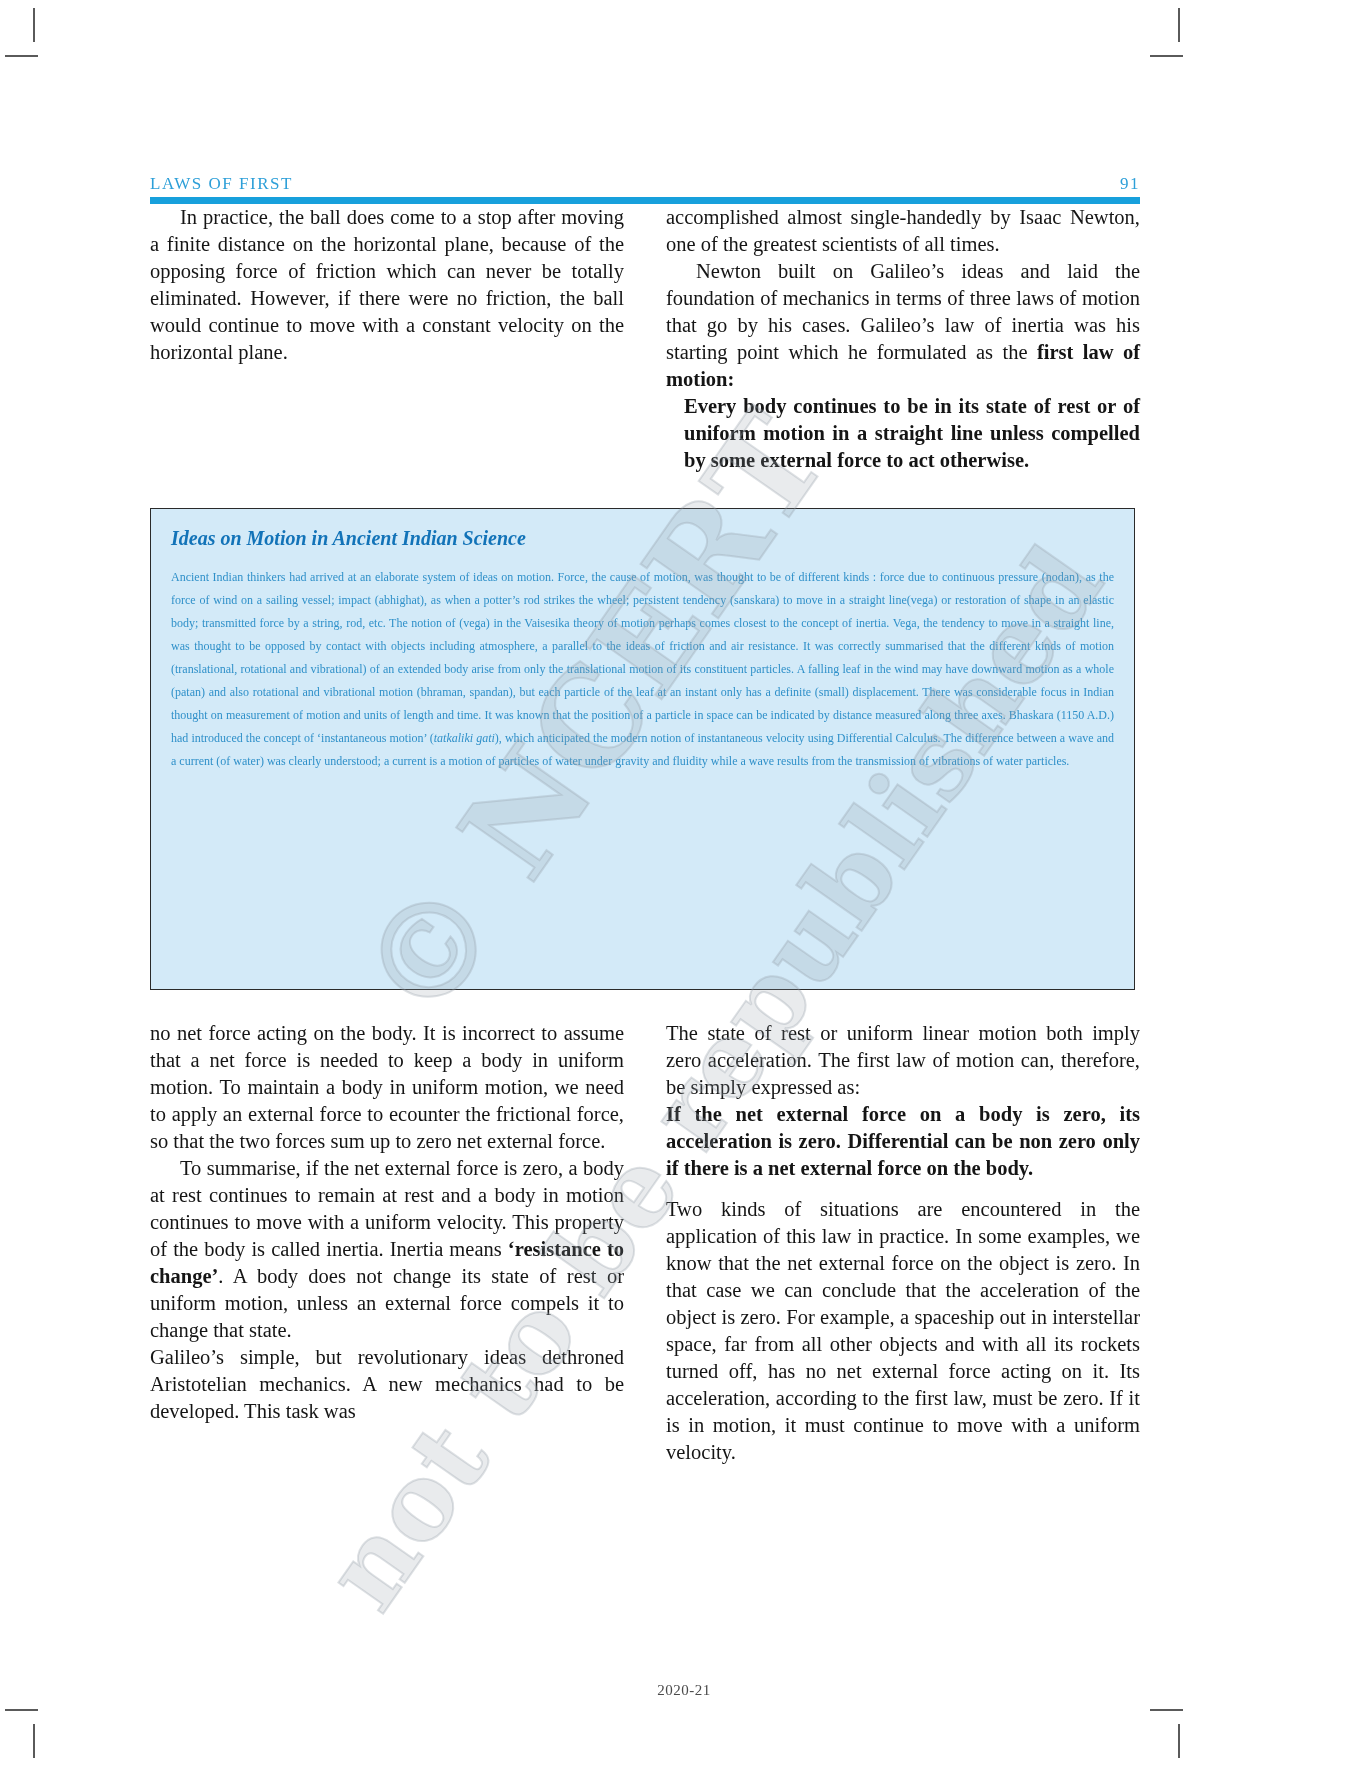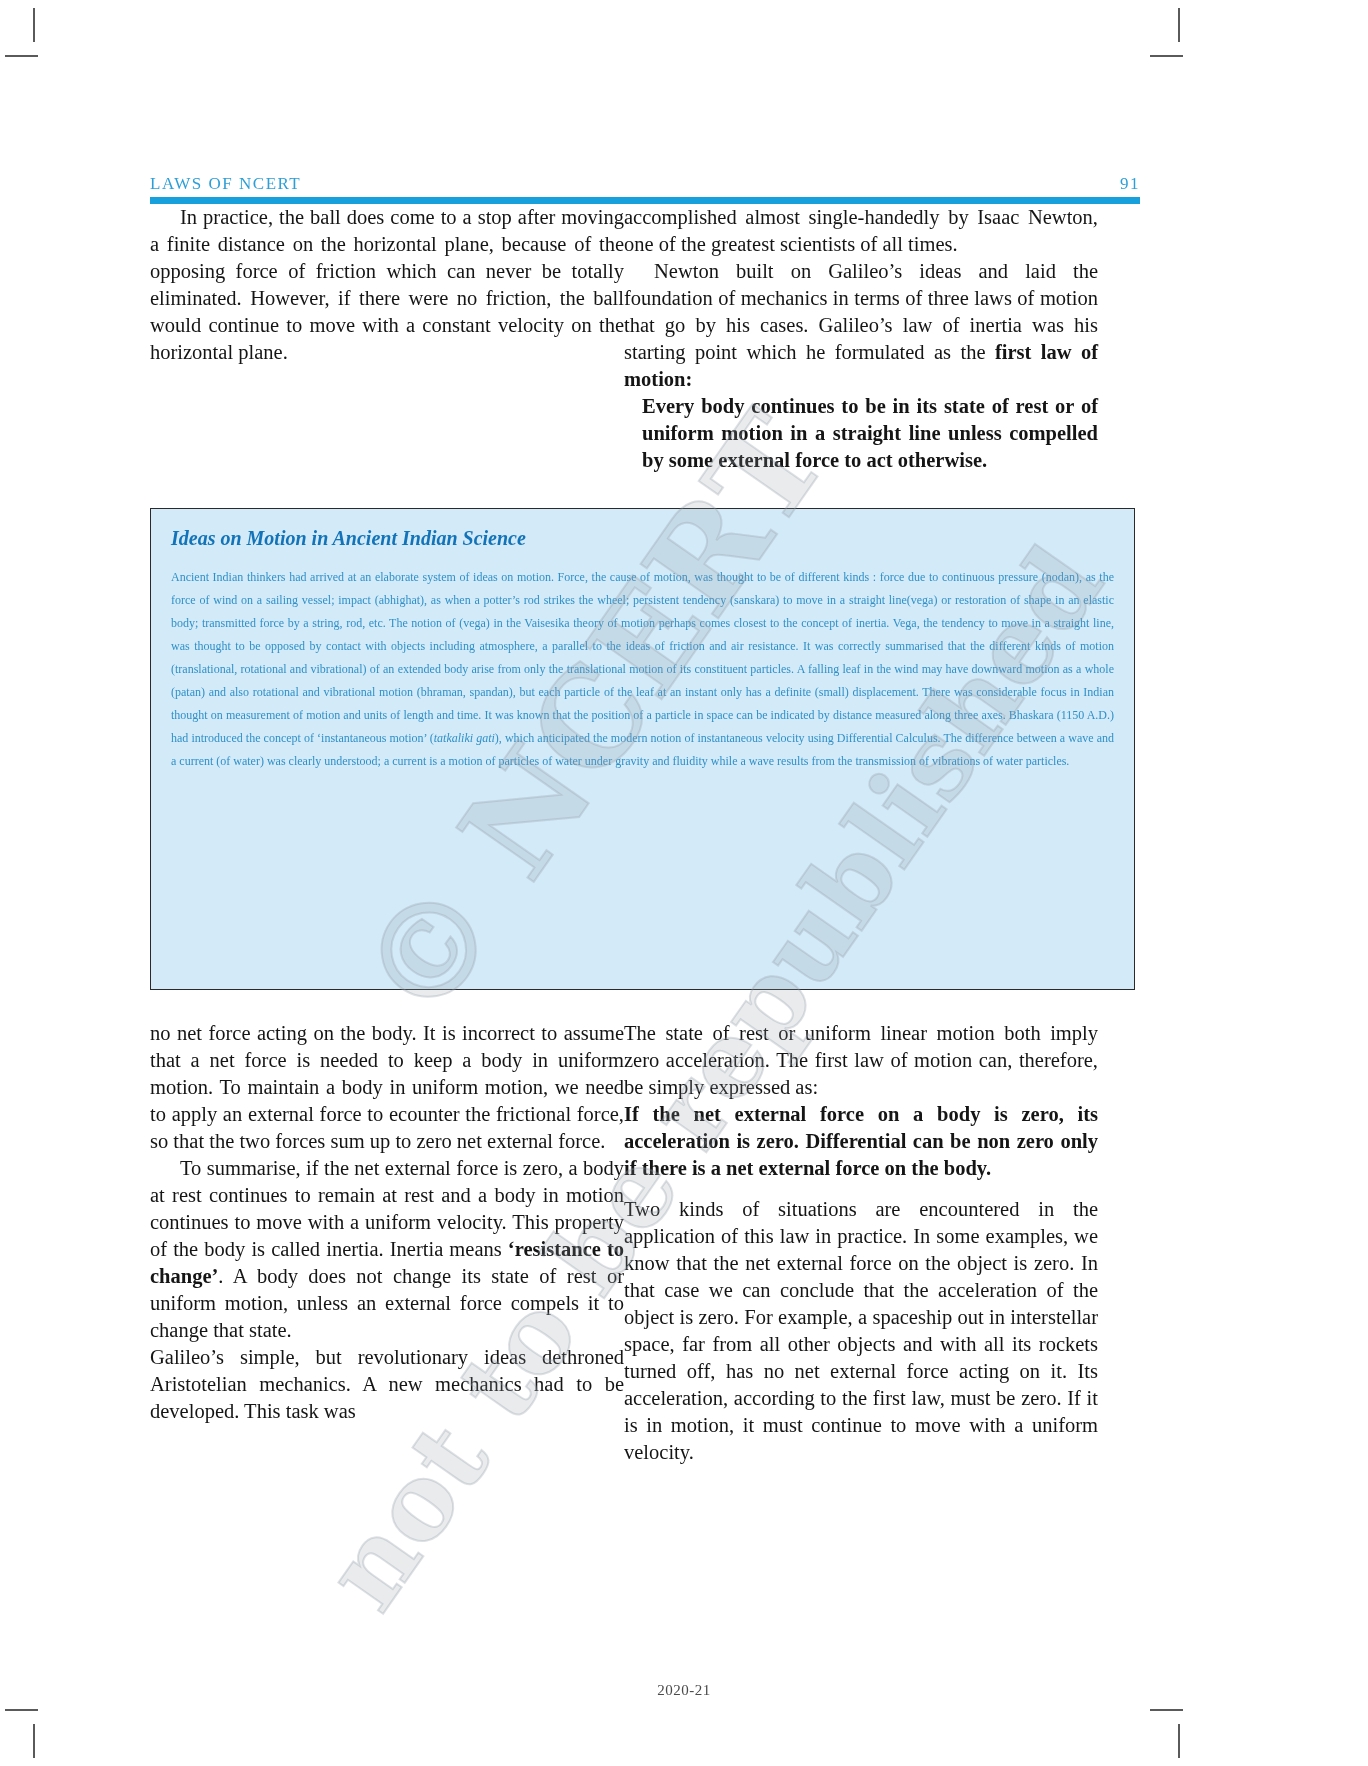--- a/index.html
+++ b/index.html
@@ -9,21 +9,21 @@
   
   .crop{position:absolute;background:#5a5a5a;}
 
   
   .header{position:absolute;left:150px;top:174px;width:990px;}
   .header-row{display:flex;justify-content:space-between;align-items:flex-end;
               font-size:17px;letter-spacing:1.5px;color:#2d9fd8;}
   .header-rule{height:7px;background:#17a0dc;margin-top:3px;}
 
   
-  .cols{position:absolute;left:150px;width:990px;display:flex;}
+  .cols{position:absolute;left:150px;width:990px;display:flex;gap:42px;}
   .cols-top{top:204px;}
   .cols-bottom{top:1020px;}
   .col{width:474px;font-size:20.5px;line-height:27px;text-align:justify;}
   .col p{margin:0;}
   p.indent{text-indent:30px;}
   .bold{font-weight:bold;}
   .law-statement{font-weight:bold;padding-left:18px;margin-top:2px;}
   .bold-para{font-weight:bold;margin-top:2px;}
   .gap-top{margin-top:14px !important;}
 
@@ -64,21 +64,21 @@
   <div class="crop" style="left:5px;top:55px;width:33px;height:2px;"></div>
   <div class="crop" style="left:1178px;top:8px;width:2px;height:34px;"></div>
   <div class="crop" style="left:1150px;top:55px;width:33px;height:2px;"></div>
   <div class="crop" style="left:33px;top:1724px;width:2px;height:34px;"></div>
   <div class="crop" style="left:5px;top:1709px;width:33px;height:2px;"></div>
   <div class="crop" style="left:1178px;top:1724px;width:2px;height:34px;"></div>
   <div class="crop" style="left:1150px;top:1709px;width:33px;height:2px;"></div>
 
   <div class="header">
     <div class="header-row">
-      <span>LAWS OF NCERT</span>
+      <span>LAWS OF FIRST</span>
       <span>91</span>
     </div>
     <div class="header-rule"></div>
   </div>
 
   <div class="cols cols-top">
     <div class="col">
       <p class="indent">In practice, the ball does come to a stop after moving a finite distance on the horizontal plane, because of the opposing force of friction which can never be totally eliminated.  However, if there were no friction, the ball would continue to move with a constant velocity on the horizontal plane.</p>
     </div>
     <div class="col">

